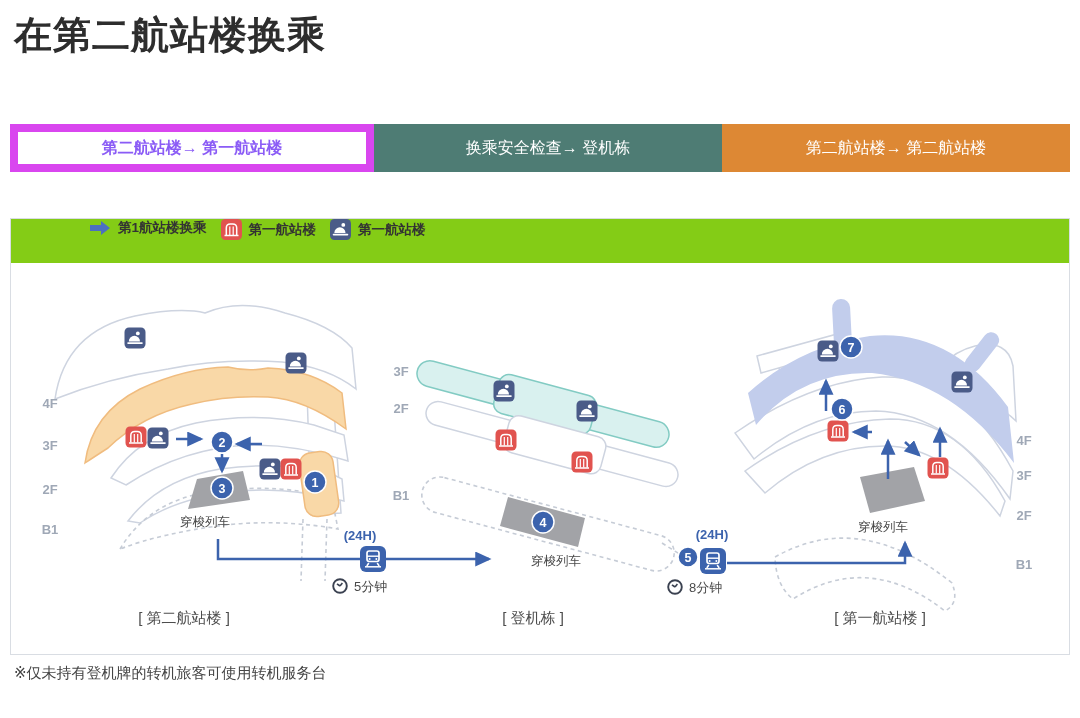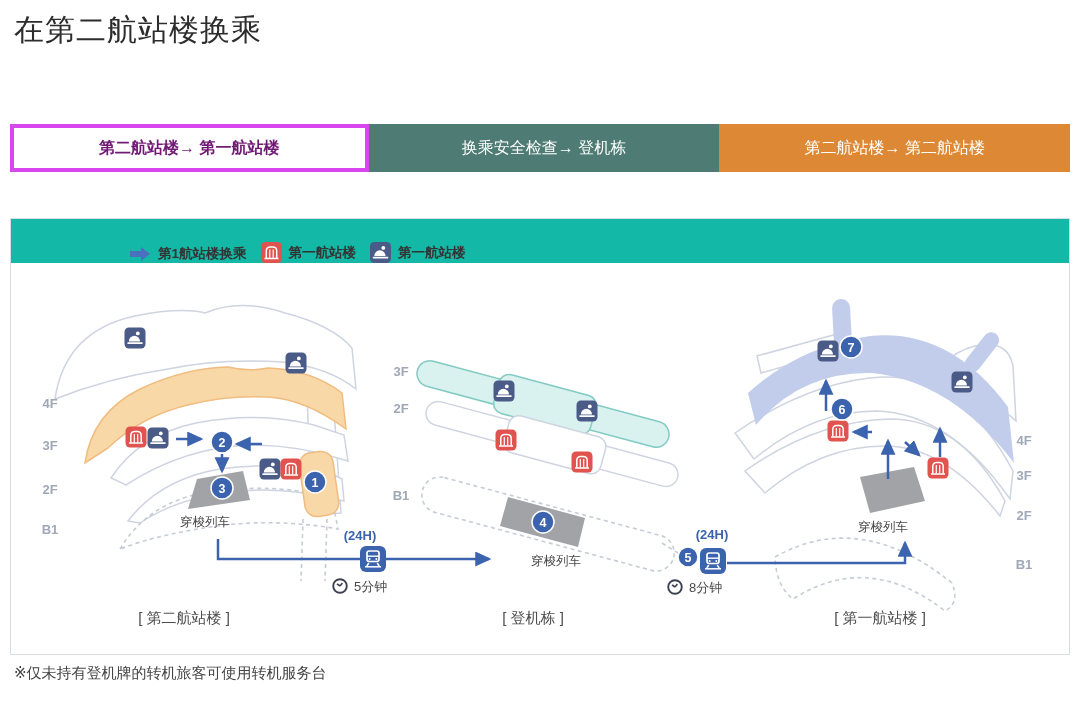--- a/index.html
+++ b/index.html
@@ -1,25 +1,25 @@
 <!DOCTYPE html>
 <html><head>
 <meta charset="utf-8">
 <style>
   * { margin:0; padding:0; box-sizing:border-box; }
   body { background:#fff; font-family:"Liberation Sans","DejaVu Sans",sans-serif; }
   .page { position:relative; width:1080px; height:718px; background:#fff; overflow:hidden; }
-  .title { position:absolute; left:14px; top:10px; font-size:30px; font-weight:400; color:#2d2d2d; letter-spacing:1px; }
+  .title { position:absolute; left:14px; top:10px; font-size:38px; font-weight:700; color:#2d2d2d; letter-spacing:1px; }
   .tabs { position:absolute; left:10px; top:124px; width:1060px; height:48px; display:flex; }
   .tab { flex:1; display:flex; align-items:center; justify-content:center; font-size:16px; cursor:pointer; }
-  .tab.active { background:#fff; border:4px solid #d946ef; color:#701a75; font-weight:bold; }
+  .tab.active { background:#fff; border:8px solid #d946ef; color:#8b5cf6; font-weight:bold; }
   .tab.teal { background:#4e7c74; color:#fff; }
   .tab.orange { background:#dd8834; color:#fff; }
   .panel { position:absolute; left:10px; top:218px; width:1060px; height:437px; border:1px solid #d9dde3; background:#fff; }
-  .legend { height:44px; background:#14b8a6; display:flex; align-items:flex-end; padding-left:118px; }
+  .legend { height:44px; background:#84cc16; display:flex; align-items:flex-start; padding-left:78px; }
   .legend-item { display:flex; align-items:center; margin-right:14px; }
   .legend-item svg { margin-right:7px; }
   .legend-label { font-size:13.5px; font-weight:600; color:#333; }
   .map-area { width:1058px; height:391px; background:#fff; }
   .footnote { position:absolute; left:14px; top:664px; font-size:15px; color:#454545; }
   text { font-family:"Liberation Sans","DejaVu Sans",sans-serif; }
   .floor-lb { font-size:13px; font-weight:bold; fill:#9fa8b6; }
   .shuttle-lb { font-size:12.5px; fill:#4a4a4a; }
   .caption-lb { font-size:15px; fill:#4d4d4d; }
   .hours-lb { font-size:13px; font-weight:bold; fill:#3c63ad; }

